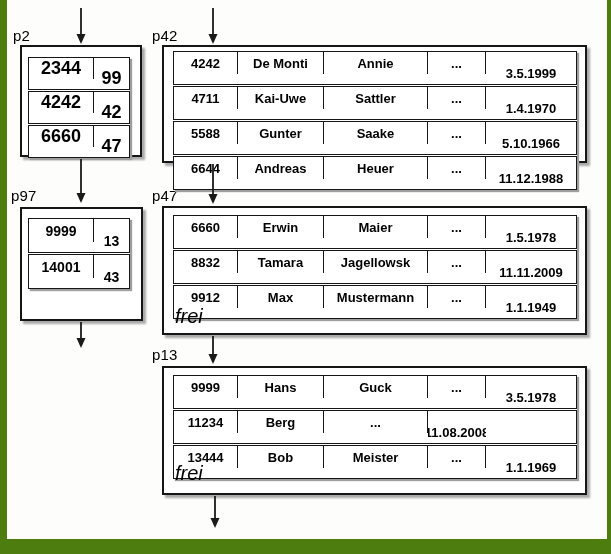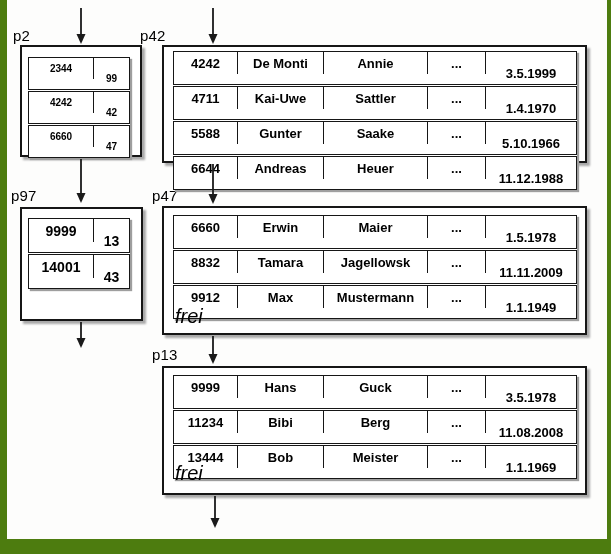--- a/index.html
+++ b/index.html
@@ -45,21 +45,21 @@
   .cell {
     display: flex; align-items: center; justify-content: center;
     font-weight: bold;
     font-size: 13px;
     color: #000;
     border-right: 1.5px solid #161616;
     height: 22px;
     white-space: nowrap;
     overflow: hidden;
   }
-  .t-small3 .cell { height: 21px; font-size: 10px; }
+  .t-small3 .cell { height: 21px; font-size: 18px; }
   .t-small .cell { height: 23px; font-size: 14px; }
   .cell:last-child { border-right: none; margin-top: 10px; }
   .free-label {
     position: absolute;
     font-style: italic;
     font-size: 20px;
     color: #000;
   }
   .arrow-layer {
     position: absolute; left: 0; top: 0;
@@ -67,21 +67,21 @@
     pointer-events: none;
   }
 </style>
 </head>
 <body>
 
 <div class="canvas">
   <div class="page-bg"></div>
 
   <span class="plabel" style="left:13px; top:27px;">p2</span>
-  <span class="plabel" style="left:140px; top:27px;">p42</span>
+  <span class="plabel" style="left:152px; top:27px;">p42</span>
   <span class="plabel" style="left:11px; top:187px;">p97</span>
   <span class="plabel" style="left:152px; top:187px;">p47</span>
   <span class="plabel" style="left:152px; top:346px;">p13</span>
 
   <div class="pbox" style="left:20px;  top:45px;  width:122px; height:112px;"></div>
   <div class="pbox" style="left:162px; top:45px;  width:425px; height:118px;"></div>
   <div class="pbox" style="left:20px;  top:207px; width:123px; height:114px;"></div>
   <div class="pbox" style="left:162px; top:206px; width:425px; height:129px;"></div>
   <div class="pbox" style="left:162px; top:366px; width:425px; height:129px;"></div>
 
@@ -170,21 +170,20 @@
   <div class="rtable t-big" style="left:173px; top:375px;">
     <div class="rrow">
       <div class="cell">9999</div>
       <div class="cell">Hans</div>
       <div class="cell">Guck</div>
       <div class="cell">...</div>
       <div class="cell">3.5.1978</div>
     </div>
     <div class="rrow">
       <div class="cell">11234</div>
-      <div class="cell">Bibi</div>
       <div class="cell">Berg</div>
       <div class="cell">...</div>
       <div class="cell">11.08.2008</div>
     </div>
     <div class="rrow">
       <div class="cell">13444</div>
       <div class="cell">Bob</div>
       <div class="cell">Meister</div>
       <div class="cell">...</div>
       <div class="cell">1.1.1969</div>

